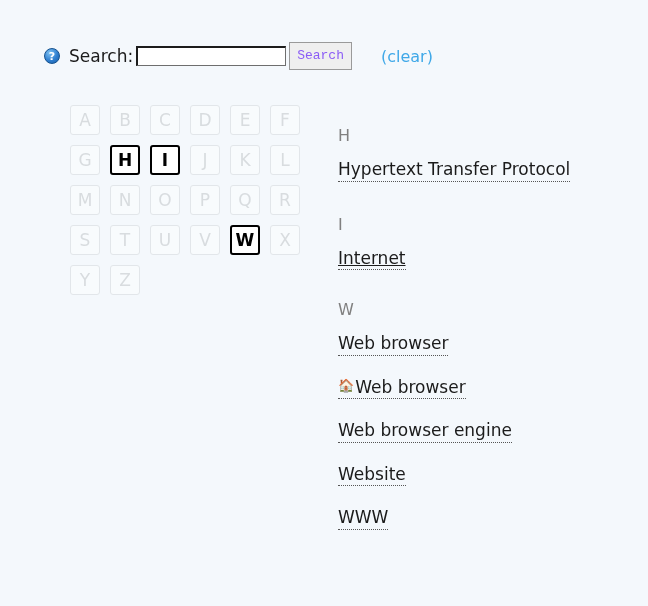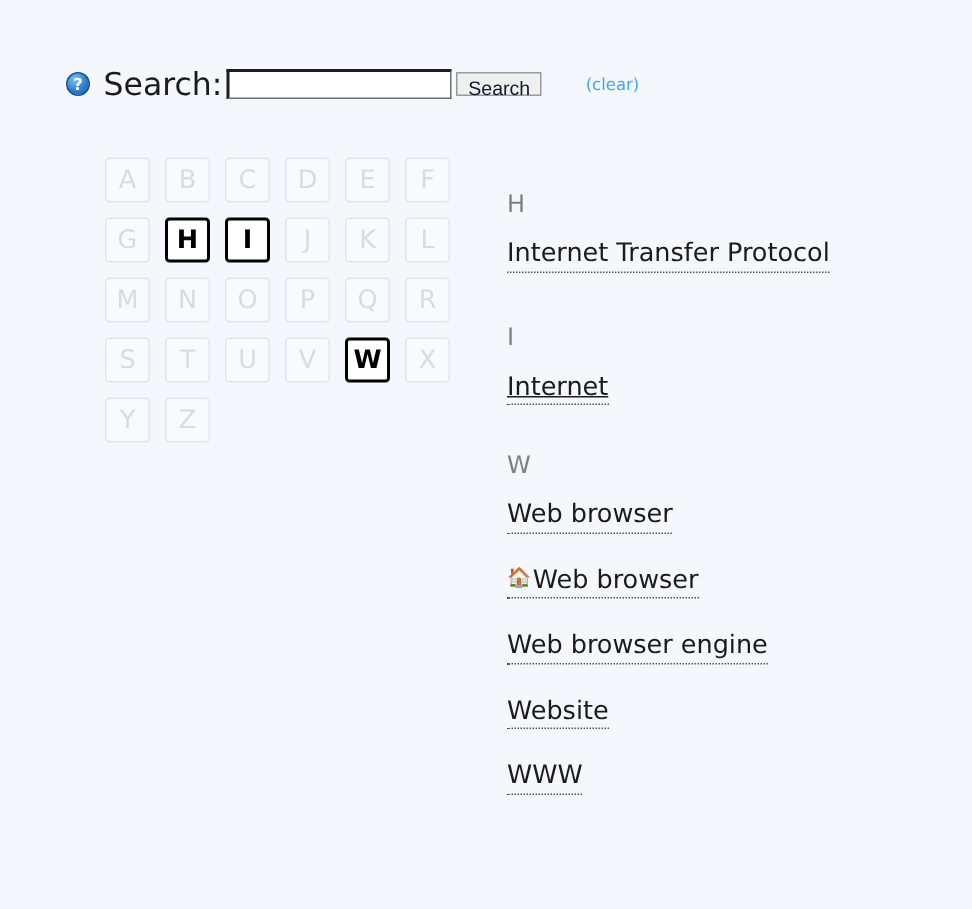--- a/index.html
+++ b/index.html
@@ -38,55 +38,55 @@
     justify-content: center;
     color: #ffffff;
     font-size: 11px;
     font-weight: bold;
     line-height: 1;
     margin-right: 9px;
     cursor: pointer;
     user-select: none;
   }
   .search-label {
-    font-size: 21px;
+    font-size: 17px;
     color: #1b1b1b;
     margin-right: 3px;
     white-space: nowrap;
   }
   .search-input {
     width: 150px;
     height: 20px;
     box-sizing: border-box;
     background: #ffffff;
     border: 1px solid;
     border-color: #1c1c1c #6e6e6e #6e6e6e #1c1c1c;
     border-width: 2px 1px 1px 2px;
     font-family: "DejaVu Sans", "Liberation Sans", sans-serif;
     font-size: 13px;
     padding: 1px 3px;
     outline: none;
     color: #111;
   }
   .search-button {
-    height: 16px;
+    height: 28px;
     box-sizing: border-box;
     margin-left: 3px;
     padding: 0 7px;
     background: #efefef;
     border: 1px solid #9a9a9a;
-    font-family: Liberation Sans, sans-serif;
+    font-family: Liberation Mono, monospace;
     font-size: 13px;
-    color: #0f172a;
+    color: #8b5cf6;
     cursor: pointer;
     line-height: 20px;
   }
   .clear-link {
     margin-left: 29px;
-    font-size: 11px;
+    font-size: 16px;
     color: #3fa8e8;
     text-decoration: none;
     cursor: pointer;
     white-space: nowrap;
   }
 
   
   .alphabet-grid {
     position: absolute;
     left: 70px;
@@ -195,21 +195,21 @@
     <div class="letter-cell disabled">V</div>
     <div class="letter-cell active">W</div>
     <div class="letter-cell disabled">X</div>
     <div class="letter-cell disabled">Y</div>
     <div class="letter-cell disabled">Z</div>
   </div>
 
 <div class="results">
     <div class="group">
       <div class="group-heading">H</div>
-      <a class="entry"><span>Internet Transfer Protocol</span></a>
+      <a class="entry"><span>Hypertext Transfer Protocol</span></a>
     </div>
     <div class="group">
       <div class="group-heading">I</div>
       <a class="entry"><span>Internet</span></a>
     </div>
     <div class="group">
       <div class="group-heading">W</div>
       <a class="entry"><span>Web browser</span></a>
       <a class="entry"><span class="home-icon">🏠</span><span>Web browser</span></a>
       <a class="entry"><span>Web browser engine</span></a>

